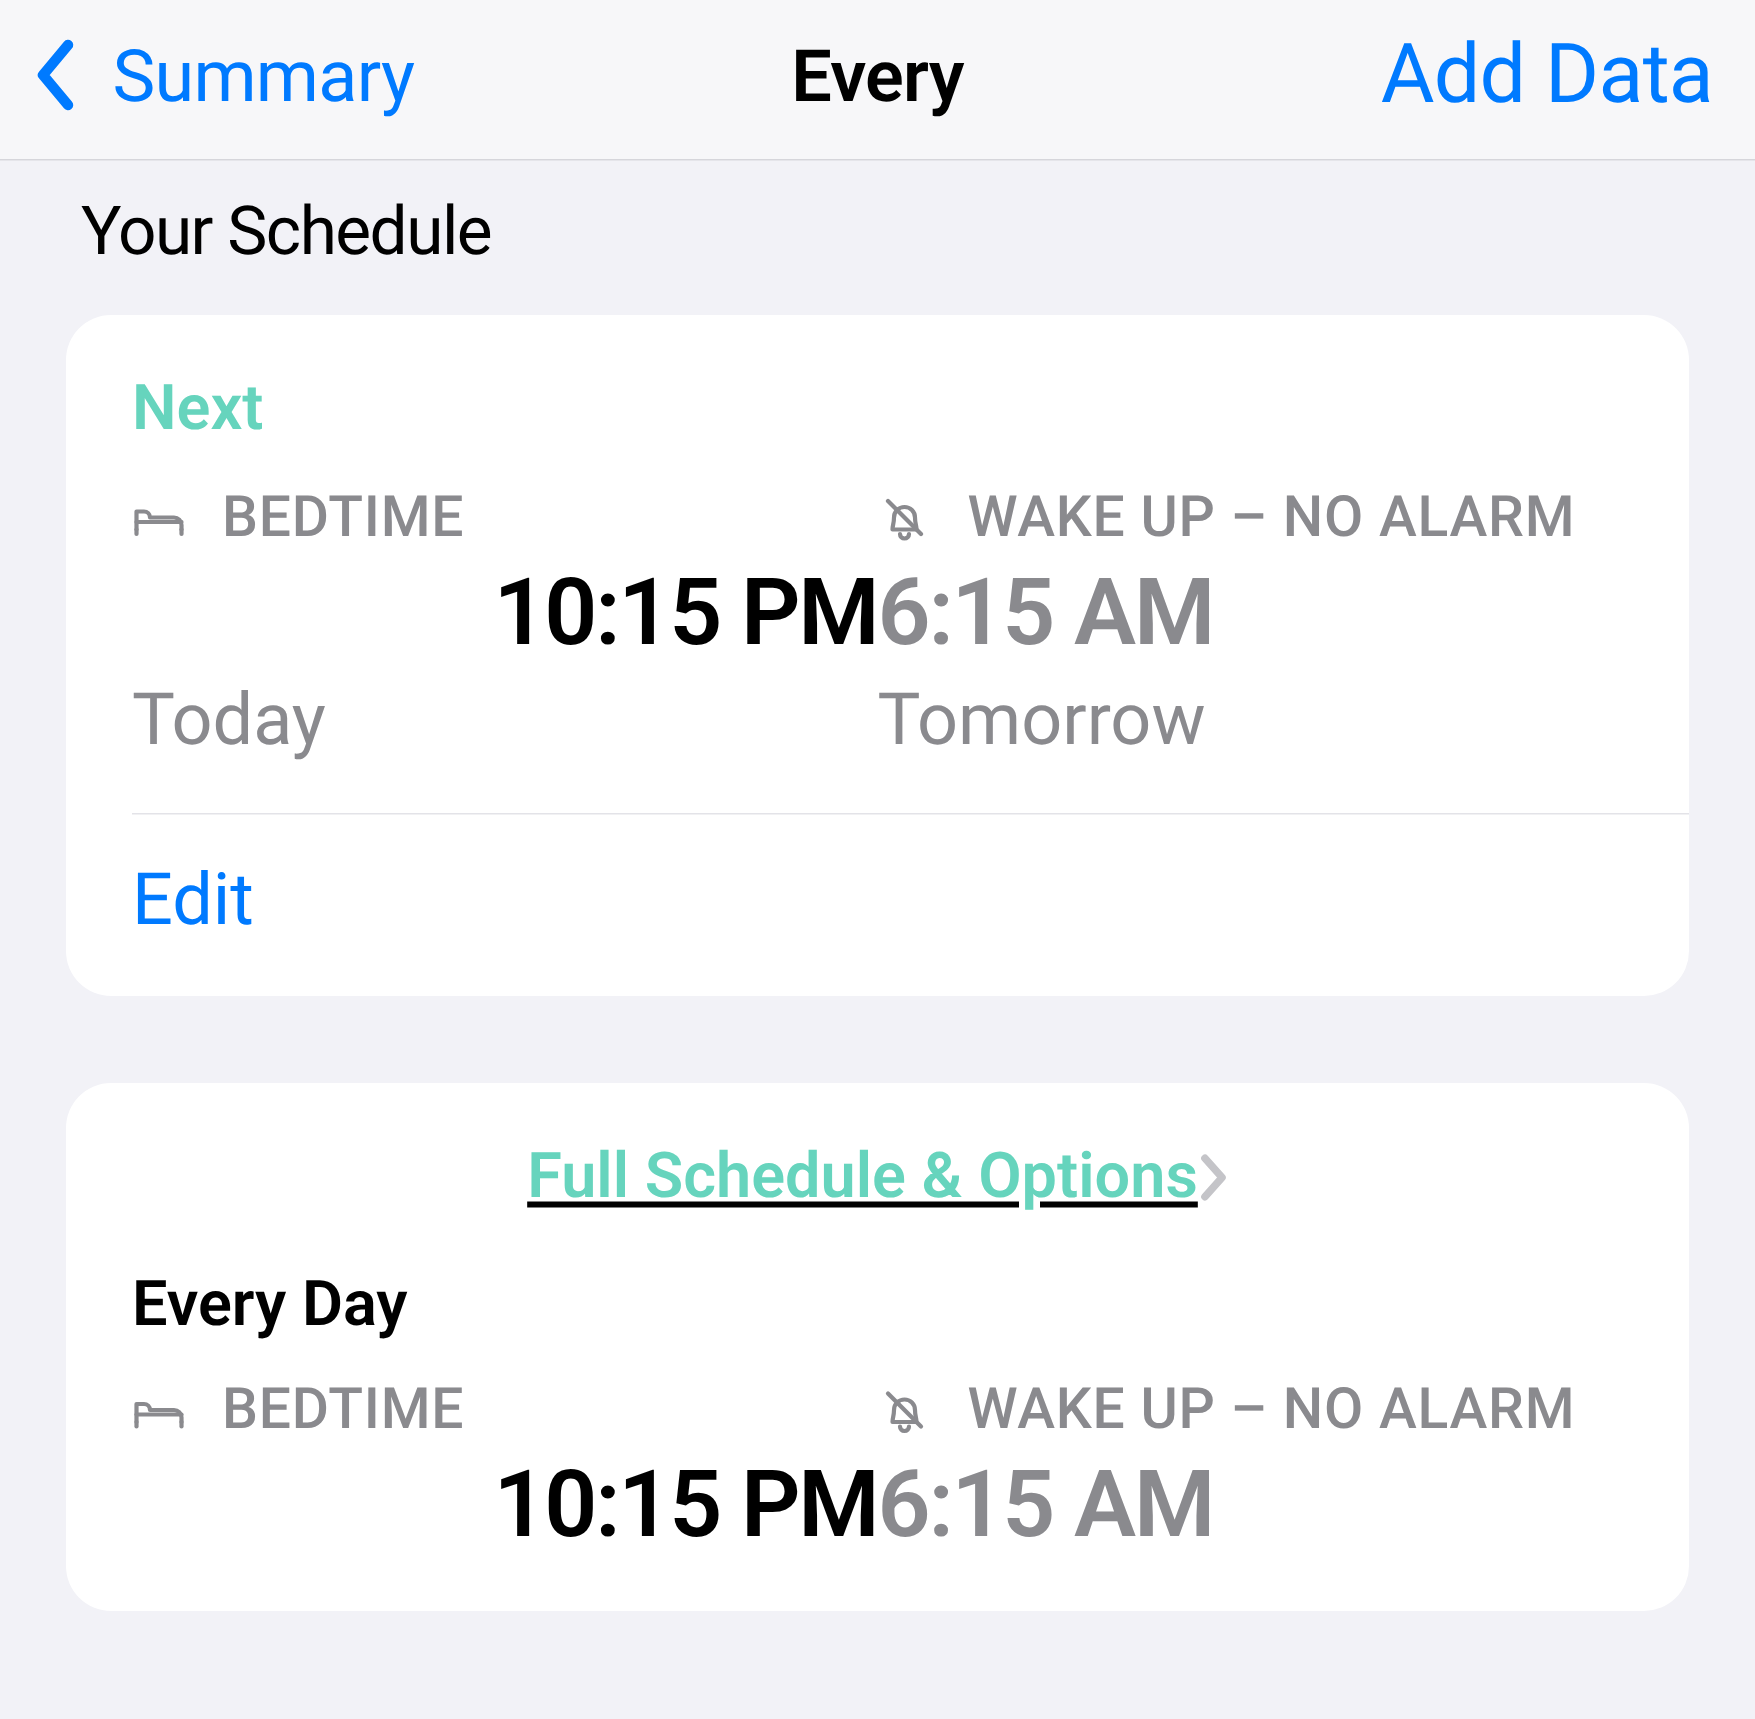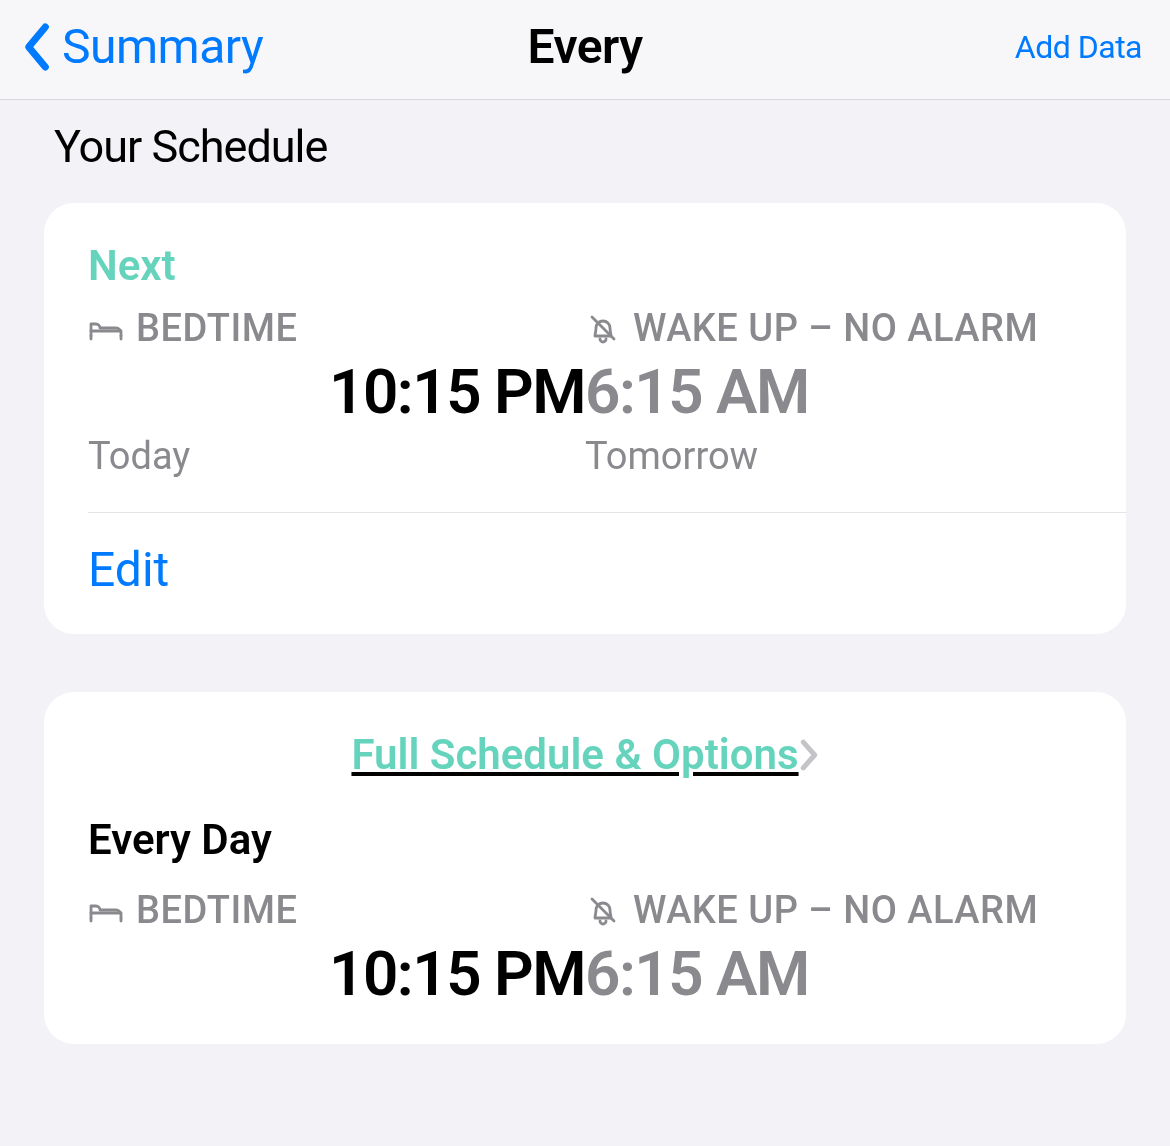--- a/index.html
+++ b/index.html
@@ -18,21 +18,21 @@
       display: flex;
       align-items: center;
       justify-content: space-between;
       padding: 18px 28px 24px 20px;
       background: #f7f7f9;
       border-bottom: 1px solid #d6d6db;
     }
     .nav-left {
       display: flex;
       align-items: center;
-      gap: 8px;
+      gap: 21px;
     }
     .nav-back-chevron {
       display: inline-flex;
     }
     .nav-back-chevron svg {
       width: 34px;
       height: 50px;
     }
     .nav-back-label {
       color: #007aff;
@@ -44,21 +44,21 @@
       color: #000;
       font-size: 48px;
       font-weight: 600;
       letter-spacing: -0.5px;
       position: absolute;
       left: 50%;
       transform: translateX(-50%);
     }
     .nav-add {
       color: #007aff;
-      font-size: 32px;
+      font-size: 55px;
       font-weight: 400;
       letter-spacing: -0.5px;
     }
     .content {
       padding: 20px 44px 0 44px;
     }
     .section-heading {
       color: #000;
       font-size: 45px;
       font-weight: 400;
@@ -72,33 +72,33 @@
       padding: 38px 0 36px 0;
       margin-bottom: 58px;
     }
     .card-inner {
       padding: 0 44px;
     }
     .next-label {
       color: #66d4bd;
       font-size: 42px;
       font-weight: 600;
-      margin-bottom: 16px;
+      margin-bottom: 26px;
     }
     .row {
       display: flex;
     }
     .col {
       flex: 0 0 50%;
       position: relative;
     }
     .subhead {
       display: flex;
       align-items: center;
-      gap: 12px;
+      gap: 24px;
       margin-bottom: 8px;
     }
     .subhead-icon {
       display: inline-flex;
       color: #8a8a8e;
     }
     .subhead-icon svg {
       width: 36px;
       height: 32px;
     }
@@ -111,21 +111,21 @@
     .time-big {
       font-size: 62px;
       font-weight: 600;
       letter-spacing: -1.5px;
       line-height: 1.1;
     }
     .time-black { color: #000; text-align: right; }
     .time-grey { color: #8a8a8e; }
     .day-label {
       color: #8a8a8e;
-      font-size: 38px;
+      font-size: 48px;
       font-weight: 400;
       margin-top: 8px;
     }
     .divider {
       height: 1px;
       background: #e3e3e8;
       margin: 34px 0 0 44px;
     }
     .edit-link {
       color: #007aff;

